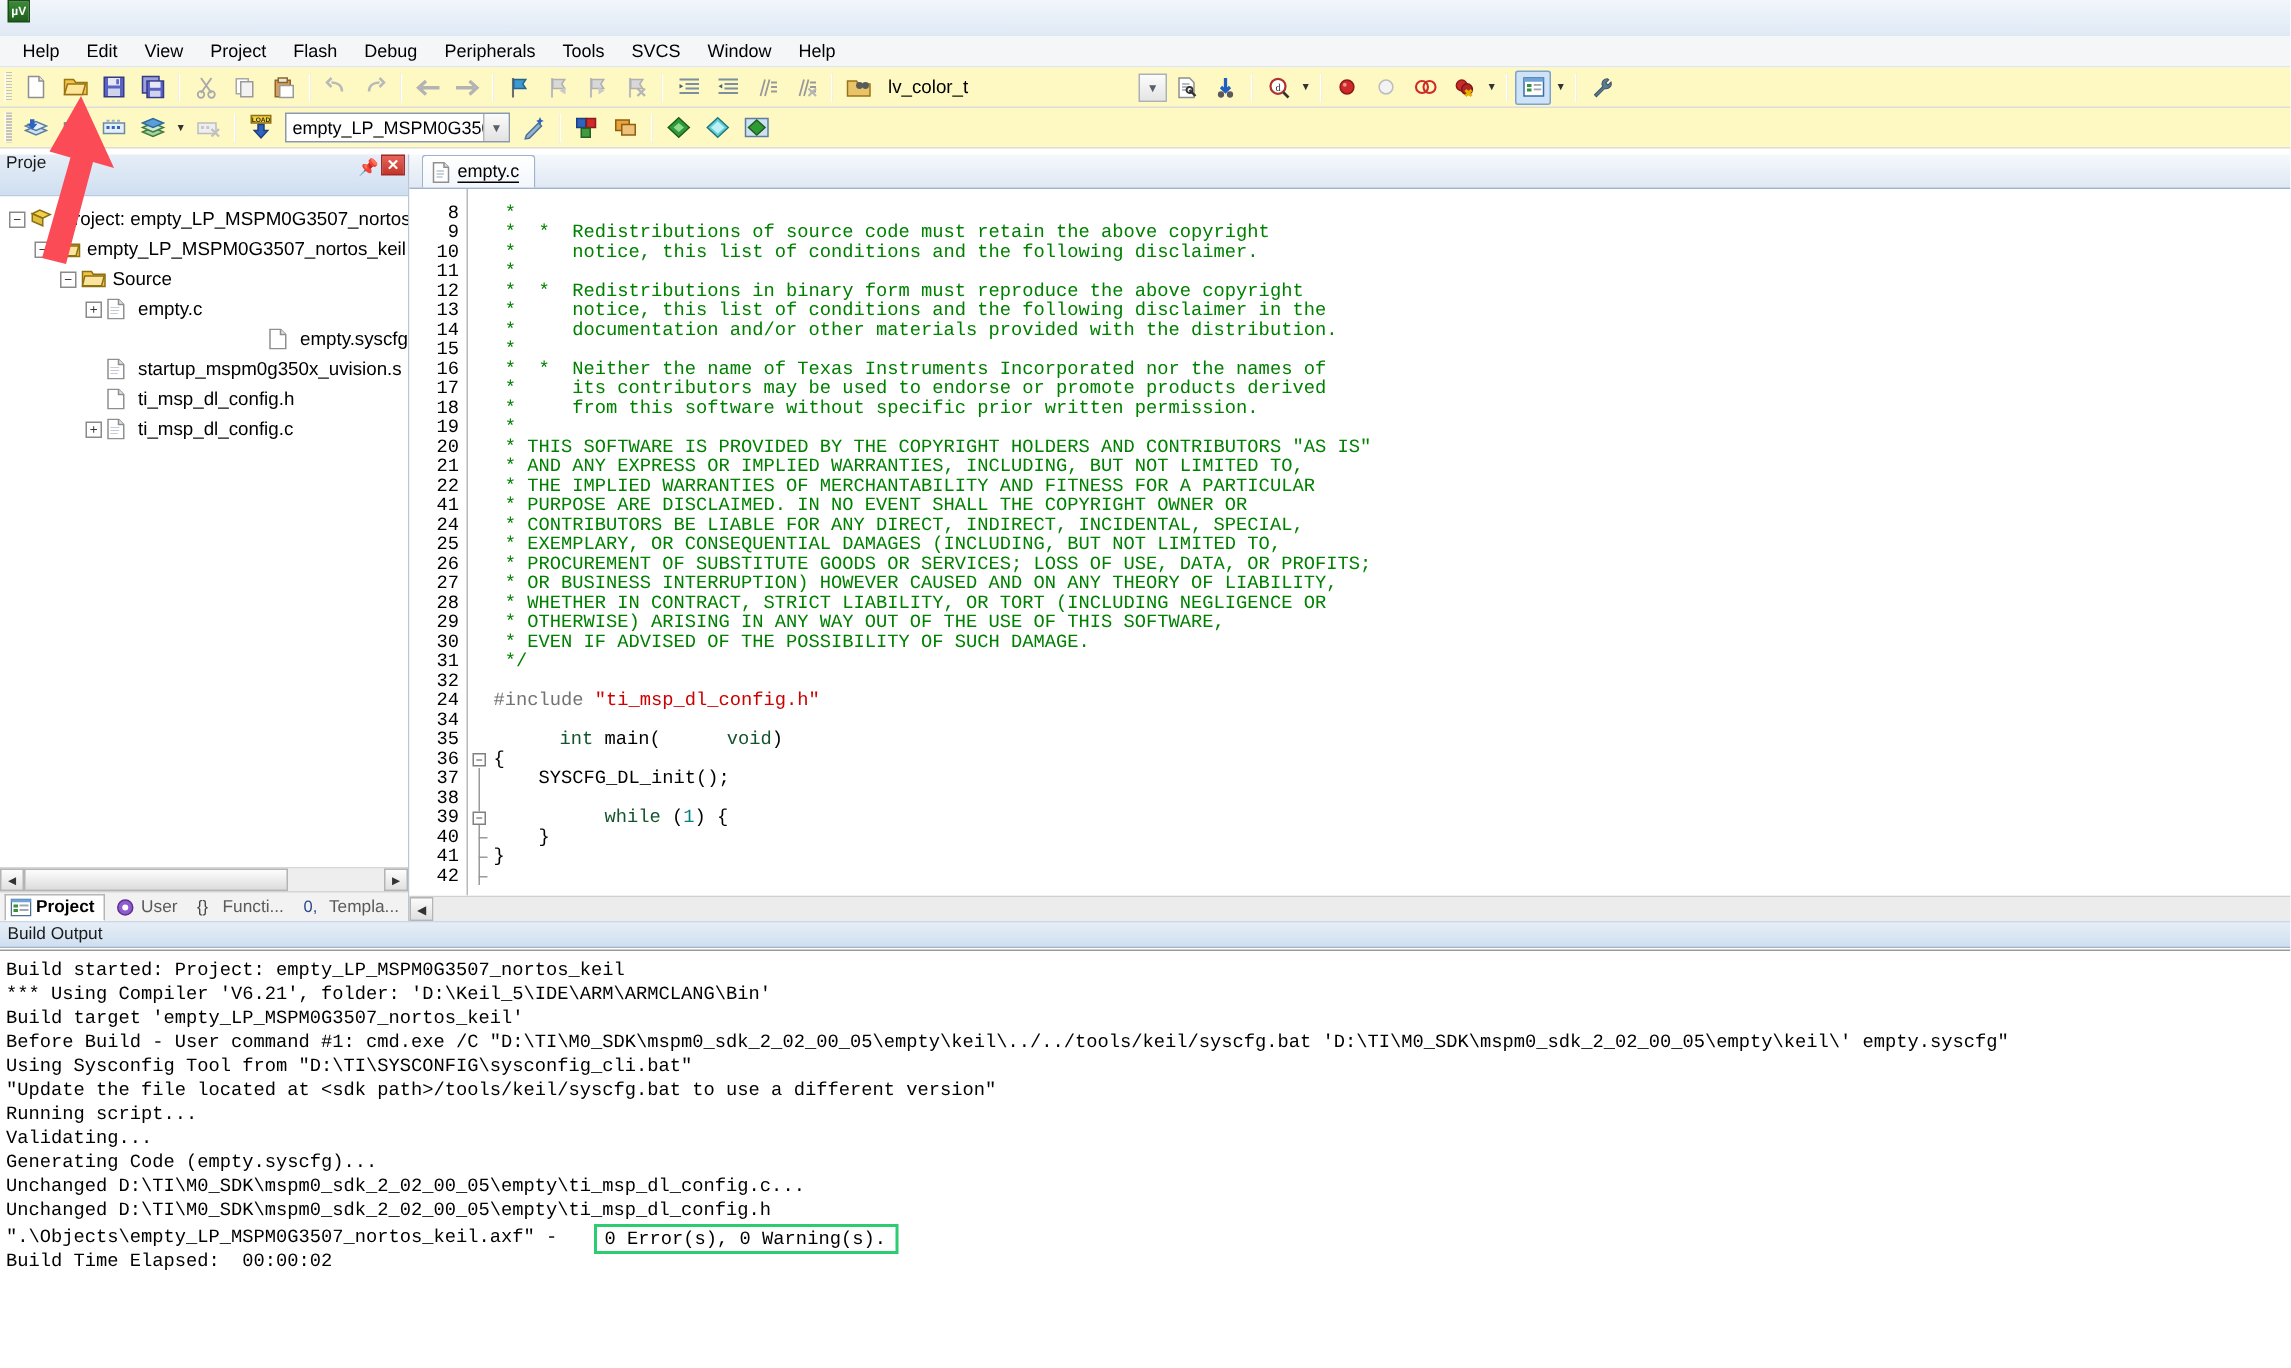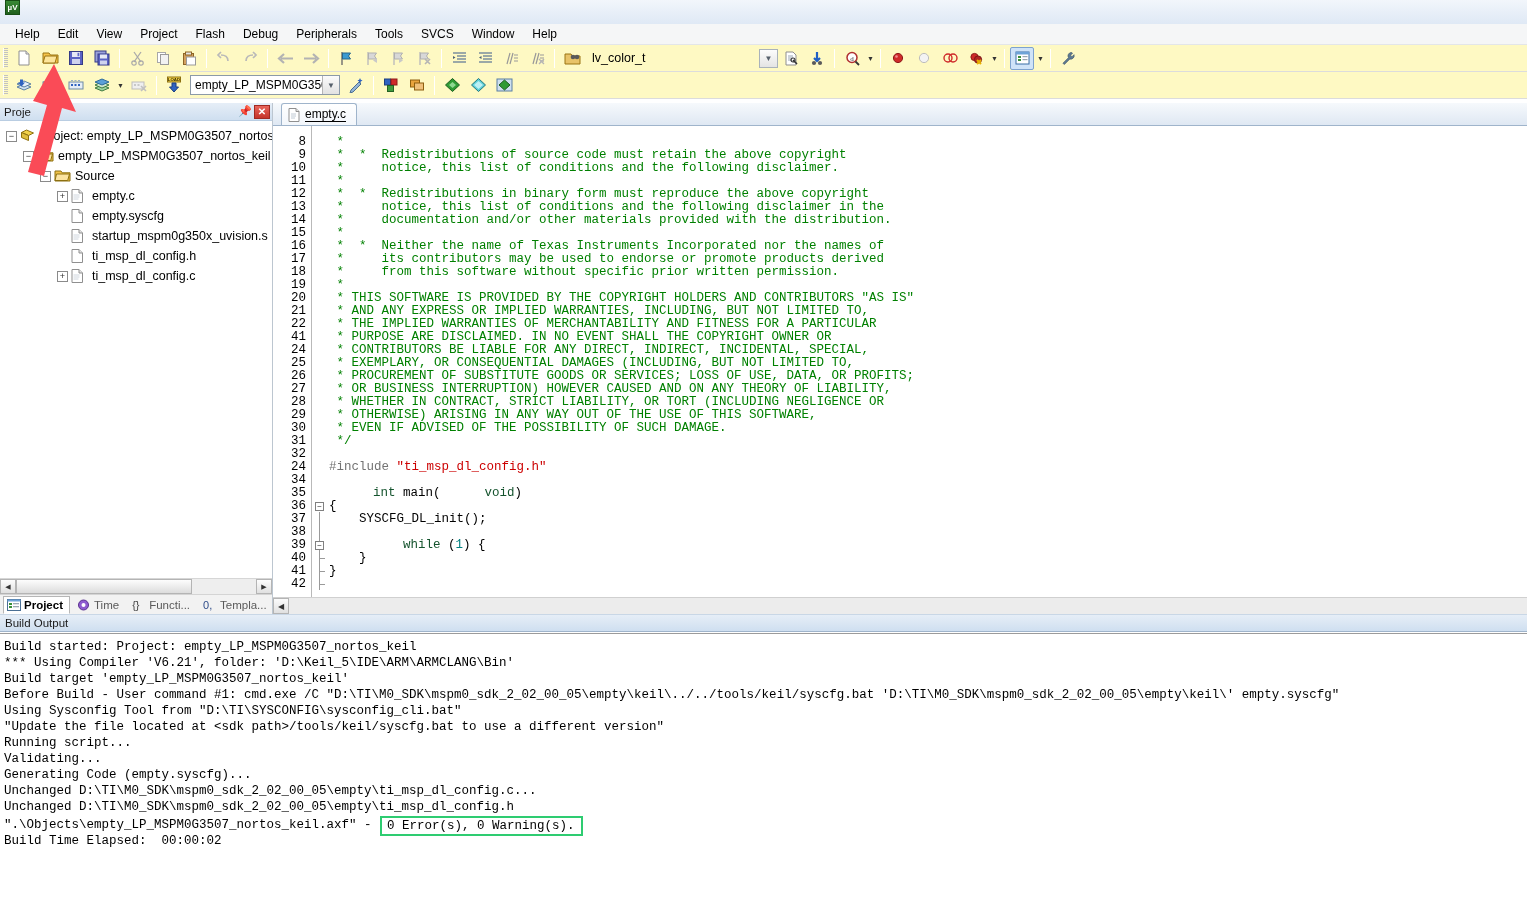--- a/index.html
+++ b/index.html
@@ -90,21 +90,21 @@
     font-size: 8px; color: #56606b; margin-left: 2px;
   }
   svg { display: block; }
 
   
   .main { position: absolute; top: 103px; left: 0; right: 0; height: 511px; display: flex; }
 
   
   .projpanel { width: 272px; display: flex; flex-direction: column; background: #fff; }
   .panel-head {
-    height: 18px; display: flex; align-items: center;
+    height: 28px; display: flex; 
     background: linear-gradient(to bottom,#e6eef7,#cfdff0);
     border-bottom: 1px solid #b9cde2;
     font-size: 11.5px; padding-left: 4px; color: #1a1a1a;
   }
   .panel-head .ph-title { flex: 1; white-space: nowrap; overflow: hidden; }
   .ph-btn { width: 17px; height: 16px; display:flex;align-items:center;justify-content:center;
             font-size: 11px; color:#22292f; cursor: default; }
   .ph-close { background: linear-gradient(to bottom,#e8645a,#c5342a); color:#fff; font-weight:bold;
               border:1px solid #a12a22; width:16px;height:14px;margin-right:2px;font-size:10px; }
   .tree {
@@ -207,21 +207,21 @@
   .build-body {
     position: absolute; top: 19px; left: 0; right: 0; bottom: 0;
     background: #fff; border-top: 1px solid #9b9b9b;
     font-family: "Liberation Mono","DejaVu Sans Mono",monospace;
     font-size: 12.5px; line-height: 16px; color: #000;
     padding: 5px 0 0 4px; overflow: hidden; white-space: pre;
   }
   .bo-line { height: 16px; white-space: pre; }
   .hl-box {
     display: inline-block; border: 2px solid #2ecc71; padding: 1px 6px 1px 5px;
-    margin-left: 1px; position: relative; top: 1px; line-height: 14px;
+    margin-left: 17px; position: relative; top: 1px; line-height: 14px;
   }
 
   
   .arrow-ann { position: absolute; left: 14px; top: 60px; width: 70px; height: 120px; pointer-events: none; }
 </style>
 </head>
 <body>
 
 <div id="app">
 
@@ -597,21 +597,21 @@
             <span class="texp">+</span>
             <span class="ticon">
               <svg width="13" height="14" viewBox="0 0 13 14">
                 <path d="M1 .5h7l3.5 3.5v9.5H1z" fill="#fff" stroke="#8f8f8f"></path>
                 <path d="M8 .5V4h3.5" fill="#e4e4e4" stroke="#8f8f8f"></path>
                 <path d="M2.5 6h6M2.5 8h6M2.5 10h5" stroke="#c3ccd6" stroke-width="0.8"></path>
               </svg>
             </span>
             <span class="tlabel">empty.c</span>
           </div>
-          <div class="tnode" style="padding-left: 51px;">
+          <div class="tnode" style="padding-left: 51px; justify-content: flex-end;">
             <span class="tdash"></span>
             <span class="ticon">
               <svg width="13" height="14" viewBox="0 0 13 14">
                 <path d="M1 .5h7l3.5 3.5v9.5H1z" fill="#fff" stroke="#8f8f8f"></path>
                 <path d="M8 .5V4h3.5" fill="#e4e4e4" stroke="#8f8f8f"></path>
               </svg>
             </span>
             <span class="tlabel">empty.syscfg</span>
           </div>
           <div class="tnode" style="padding-left: 51px;">
@@ -669,21 +669,21 @@
             <span>Project</span>
           </div>
           <div class="ptab-div"></div>
           <div class="ptab">
             <span class="pt-ico">
               <svg width="14" height="12" viewBox="0 0 14 12">
                 <circle cx="6.5" cy="6" r="5" fill="#8e5bd0" stroke="#5b3190"></circle>
                 <circle cx="6.5" cy="6" r="2" fill="#fff"></circle>
               </svg>
             </span>
-            <span>Time</span>
+            <span>User</span>
           </div>
           <div class="ptab-div"></div>
           <div class="ptab">
             <span class="pt-ico" style="font-size: 11px; color: rgb(68, 68, 68);">{}</span>
             <span>Functi...</span>
           </div>
           <div class="ptab-div"></div>
           <div class="ptab">
             <span class="pt-ico" style="font-size: 11px; color: rgb(47, 77, 138);">0,</span>
             <span>Templa...</span>

